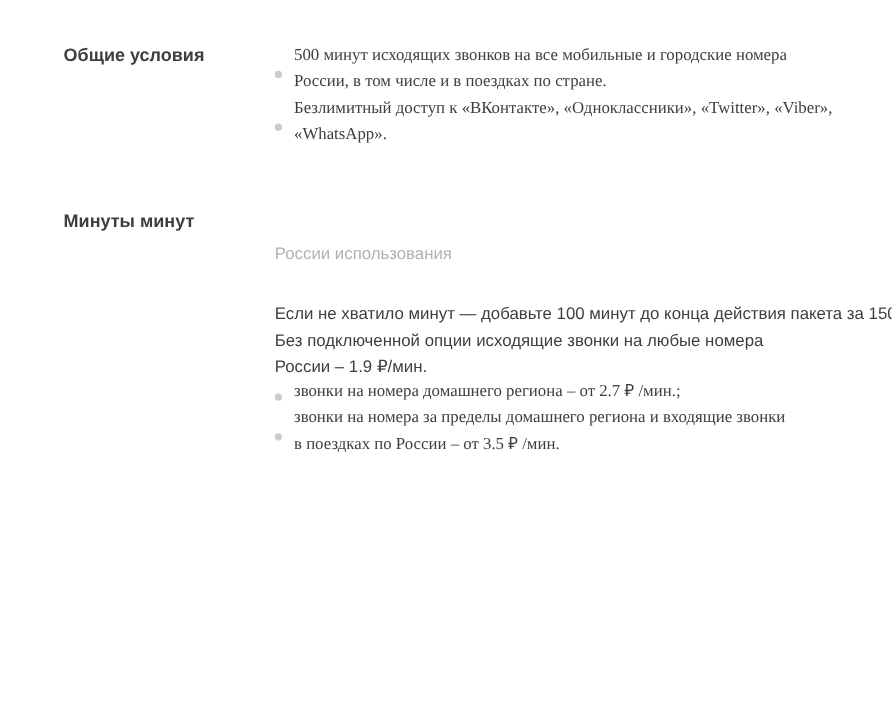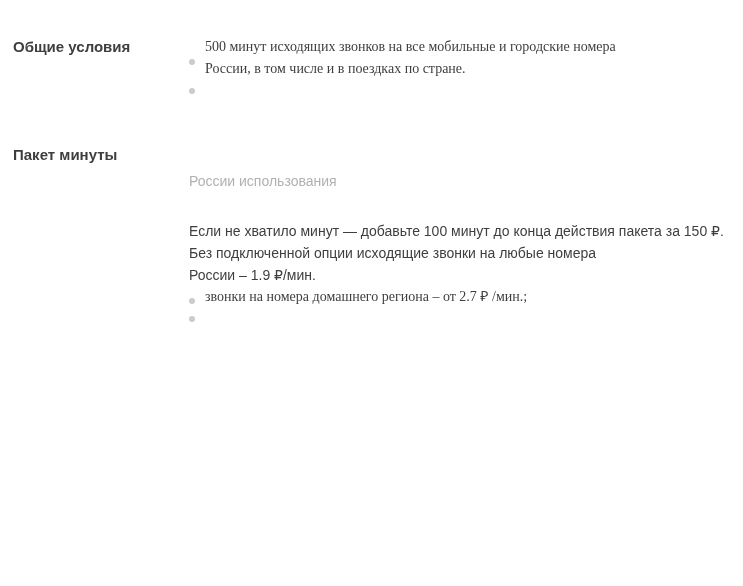--- a/index.html
+++ b/index.html
@@ -18,20 +18,21 @@
     color:var(--text);
   }
   .page{
     width:743px;height:586px;
     padding:36px 12px 0 13px;
   }
   .section{
     display:grid;
     grid-template-columns:176px 542px;
     align-items:start;
+    margin-left:40px;
   }
   .section + .section{margin-top:50px;}
   .section-label{
     font-weight:700;
     font-size:15px;
     line-height:22px;
     color:var(--text);
   }
   .lines{white-space:pre-line;overflow-wrap:break-word;}
   ul.bullet-list{list-style:none;}
@@ -62,40 +63,44 @@
   <div class="section">
     <div class="section-label">Общие условия</div>
     <ul class="bullet-list">
       <li>
         <span class="dot"></span>
         <span class="lines">500 минут исходящих звонков на все мобильные и городские номера
 России, в том числе и в поездках по стране.</span>
       </li>
       <li>
         <span class="dot"></span>
+        <span class="lines">Безлимитный доступ к «ВКонтакте», «Одноклассники», «Twitter», «Viber»,
+«WhatsApp».</span>
       </li>
     </ul>
   </div>
 
   <div class="section">
-    <div class="section-label">Пакет минуты</div>
+    <div class="section-label">Минуты минут</div>
     <div>
 
       <div class="subheading">России использования</div>
 
       <p class="lines para-add">Если не хватило минут — добавьте 100 минут до конца действия пакета за 150 ₽.
 Без подключенной опции исходящие звонки на любые номера
 России – 1.9 ₽/мин.</p>
 
 
       <ul class="bullet-list">
         <li>
           <span class="dot"></span>
           <span class="lines">звонки на номера домашнего региона – от 2.7 ₽ /мин.;</span>
         </li>
         <li>
           <span class="dot"></span>
+          <span class="lines">звонки на номера за пределы домашнего региона и входящие звонки
+в поездках по России – от 3.5 ₽ /мин.</span>
         </li>
       </ul>
     </div>
   </div>
 
 </div>
 
 </body></html>

